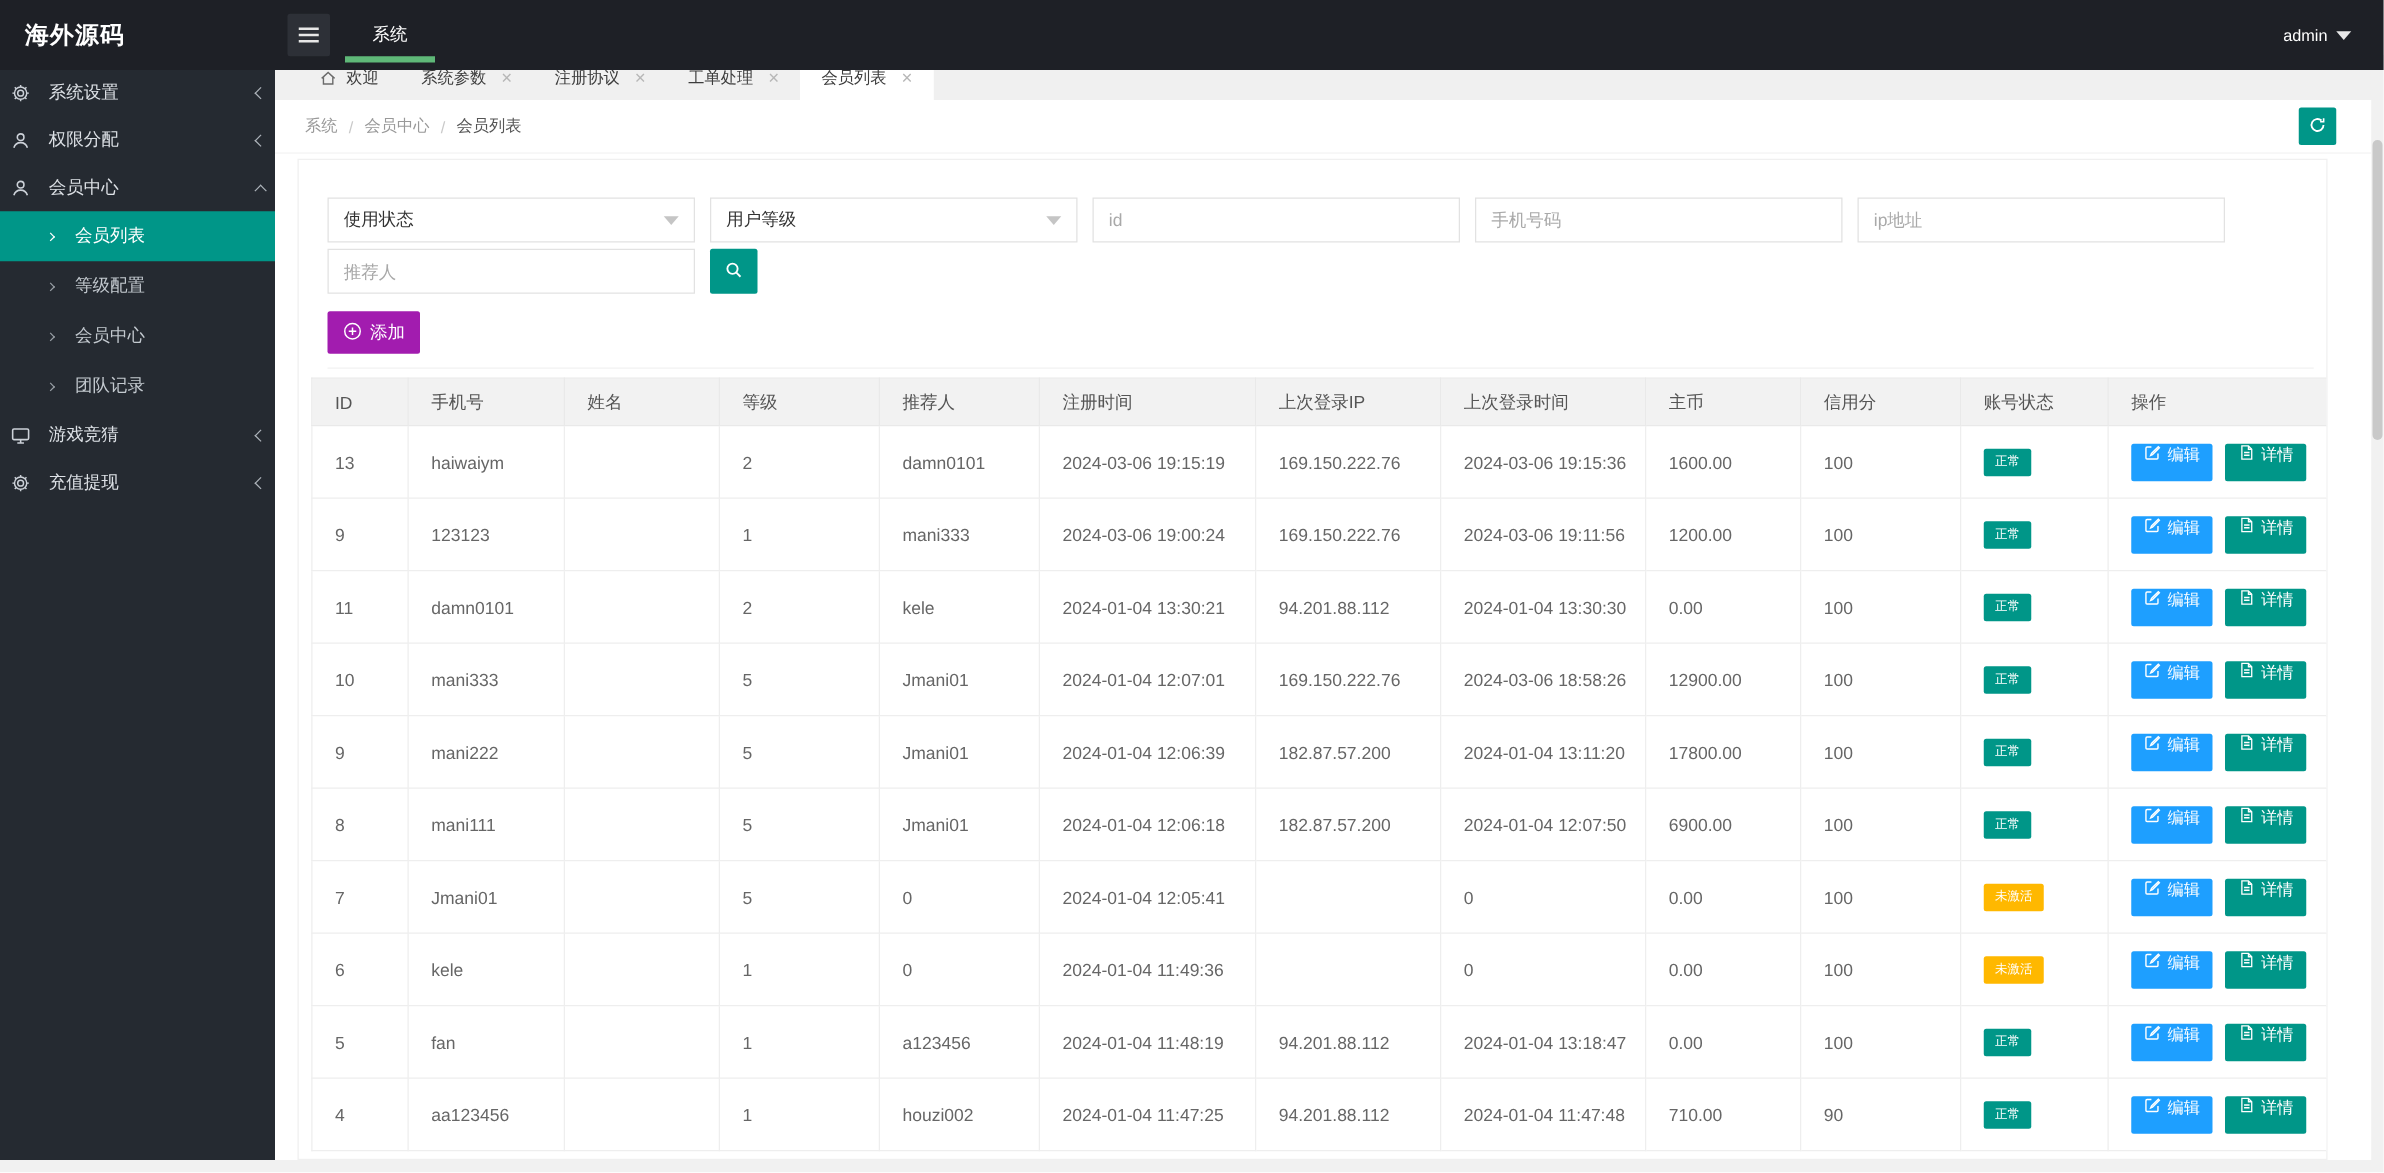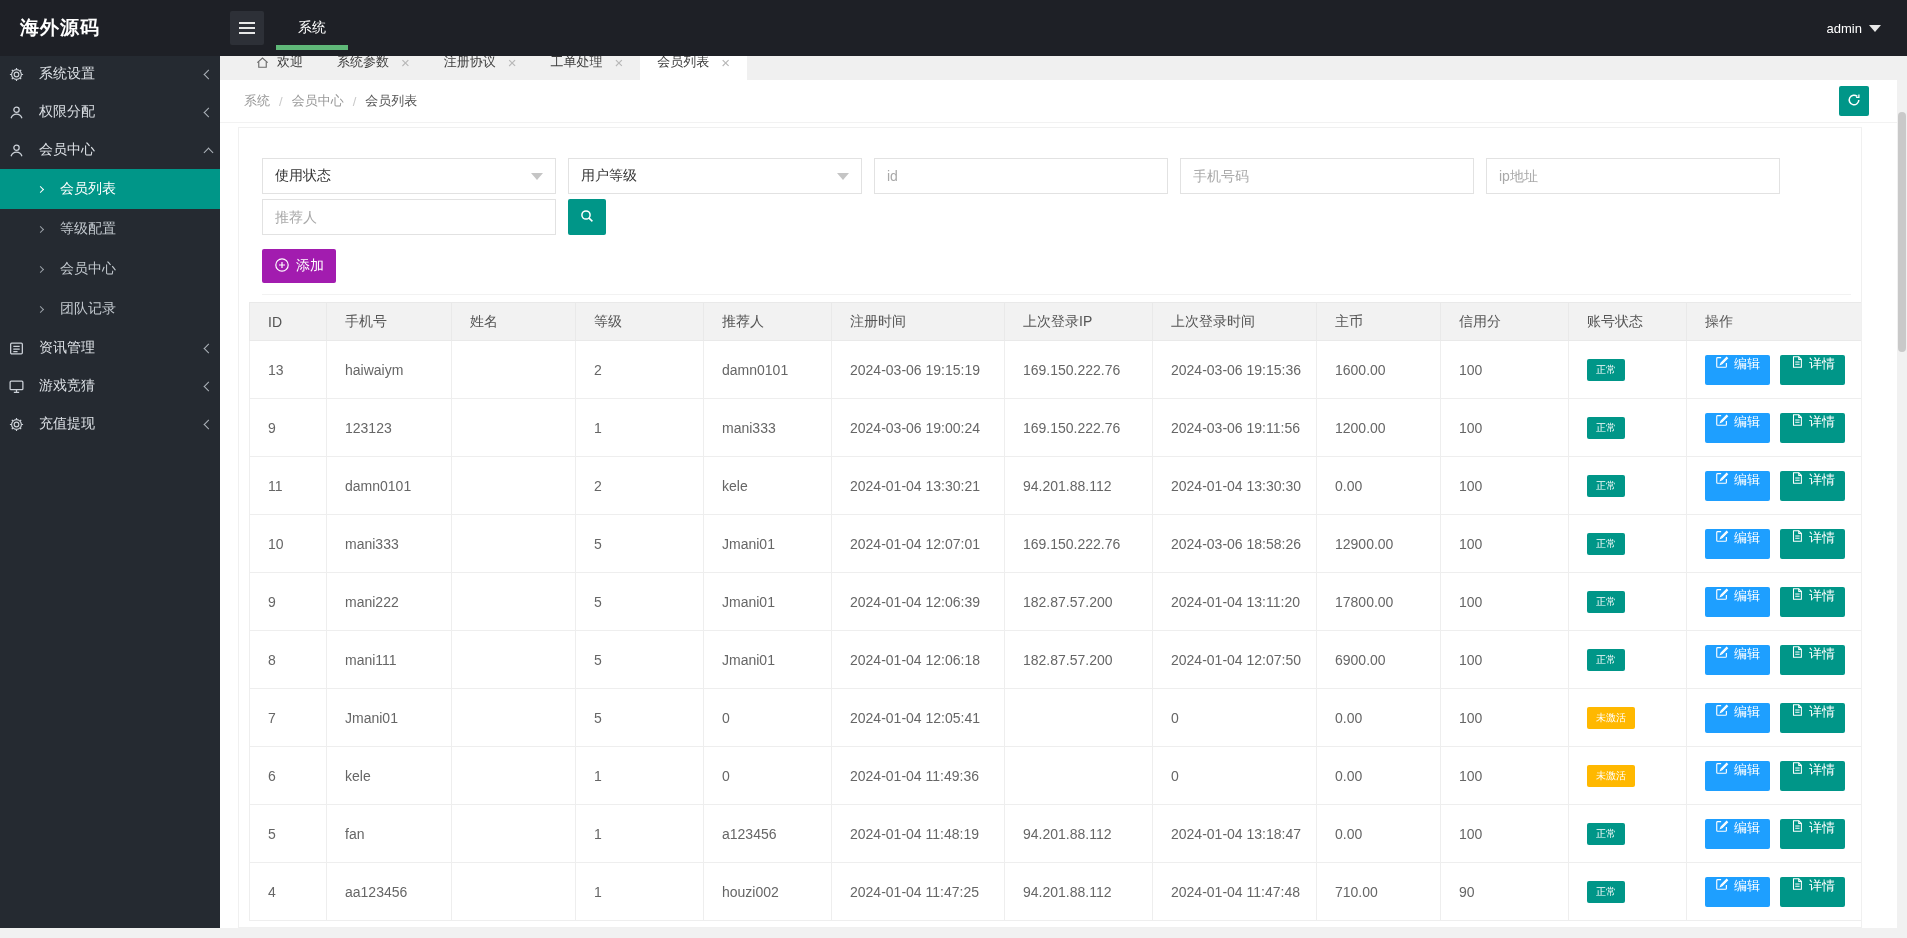--- a/index.html
+++ b/index.html
@@ -144,30 +144,20 @@
     </div>
     <div class="sub-item">
       <span class="arrow"></span>
       <span>会员中心</span>
     </div>
     <div class="sub-item">
       <span class="arrow"></span>
       <span>团队记录</span>
     </div>
 
-    <div class="menu-item">
-      <span class="mi-icon">
-        <svg viewBox="0 0 16 16" width="17" height="17" fill="none" stroke="#ccd1d8" stroke-width="1.2">
-            <rect x="2.5" y="3" width="11" height="10" rx="1"></rect>
-            <path d="M5 6h6M5 8.5h6M5 11h4"></path>
-          </svg>
-      </span>
-      <span class="mi-label">资讯管理</span>
-      <span class="chev chev-left"></span>
-    </div>
     <div class="menu-item">
       <span class="mi-icon">
         <svg viewBox="0 0 16 16" width="17" height="17" fill="none" stroke="#ccd1d8" stroke-width="1.2">
             <rect x="2" y="3" width="12" height="8" rx="1"></rect>
             <path d="M5.5 13.5h5M8 11v2.5"></path>
           </svg>
       </span>
       <span class="mi-label">游戏竞猜</span>
       <span class="chev chev-left"></span>
     </div>

